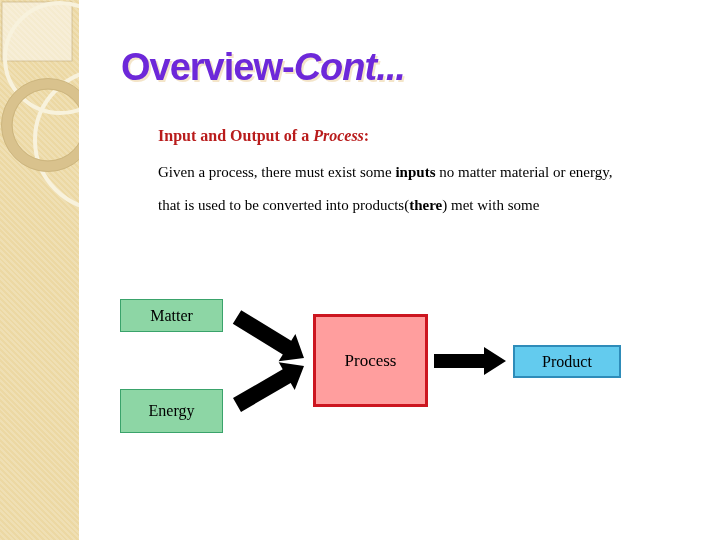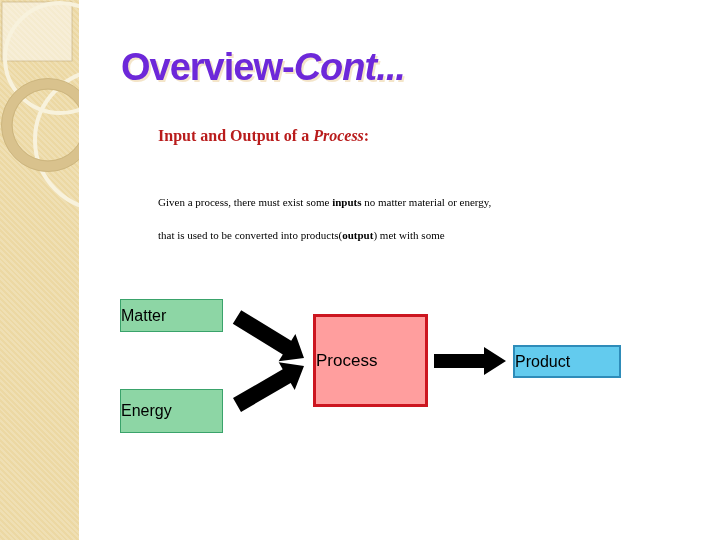--- a/index.html
+++ b/index.html
@@ -27,28 +27,28 @@
   .heading{
     position:absolute;left:158px;top:127px;
     font-family:"Liberation Serif",serif;
     font-size:16px;font-weight:bold;color:#b91c1c;white-space:nowrap;
   }
   .heading .proc{font-style:italic;}
   
   .body-text{
     position:absolute;left:158px;top:156px;width:560px;
     font-family:"Liberation Serif",serif;
-    font-size:11px;color:#000;line-height:32.5px;margin-top:30px;
+    font-size:15px;color:#000;line-height:32.5px;
   }
   .body-text .line{white-space:nowrap;}
   .body-text b{font-weight:bold;}
   
   .dbox{
-    position:absolute;display:flex;align-items:center;justify-content:flex-start;
-    font-family:Liberation Sans, sans-serif;color:#000;box-sizing:border-box;
+    position:absolute;display:flex;align-items:center;justify-content:center;
+    font-family:Liberation Serif, serif;color:#000;box-sizing:border-box;
   }
   .box-matter {left:120px;top:299px;width:103px;height:33px;
     background:#8dd6a5;border:1.5px solid #3aa36b;font-size:16px;}
   .box-energy {left:120px;top:389px;width:103px;height:44px;
     background:#8dd6a5;border:1.5px solid #3aa36b;font-size:16px;}
   .box-process{left:313px;top:314px;width:115px;height:93px;
     background:#ff9e9e;border:3px solid #cc1620;font-size:17px;}
   .box-product{left:513px;top:345px;width:108px;height:33px;
     background:#63cbee;border:2px solid #2e8cb9;font-size:16px;}
   .arrows{position:absolute;left:0;top:0;pointer-events:none;}
@@ -75,21 +75,21 @@
 
   <div class="heading">
     <span>Input and Output of a </span><span class="proc">Process</span><span>:</span>
   </div>
 
   <div class="body-text">
     <div class="line">
       <span>Given a process, there must exist some </span><b>inputs</b><span> no matter material or energy,</span>
     </div>
     <div class="line">
-      <span>that is used to be converted into products(</span><b>output</b><span>) met with some</span>
+      <span>that is used to be converted into products(</span><b>there</b><span>) met with some</span>
     </div>
   </div>
 
   <svg class="arrows" width="720" height="540" viewBox="0 0 720 540">
 
     <polygon fill="#000000" points="241.2,310.2 291.2,340.8 295.4,334.0 304,358 278.6,361.2 282.8,354.4 232.8,323.8"></polygon>
 
     <polygon fill="#000000" points="241.0,411.9 290.7,383.0 294.7,389.9 304,366 278.7,362.3 282.7,369.2 233.0,398.1"></polygon>
 
     <polygon fill="#000000" points="434,354 484,354 484,347 506,361 484,375 484,368 434,368"></polygon>

